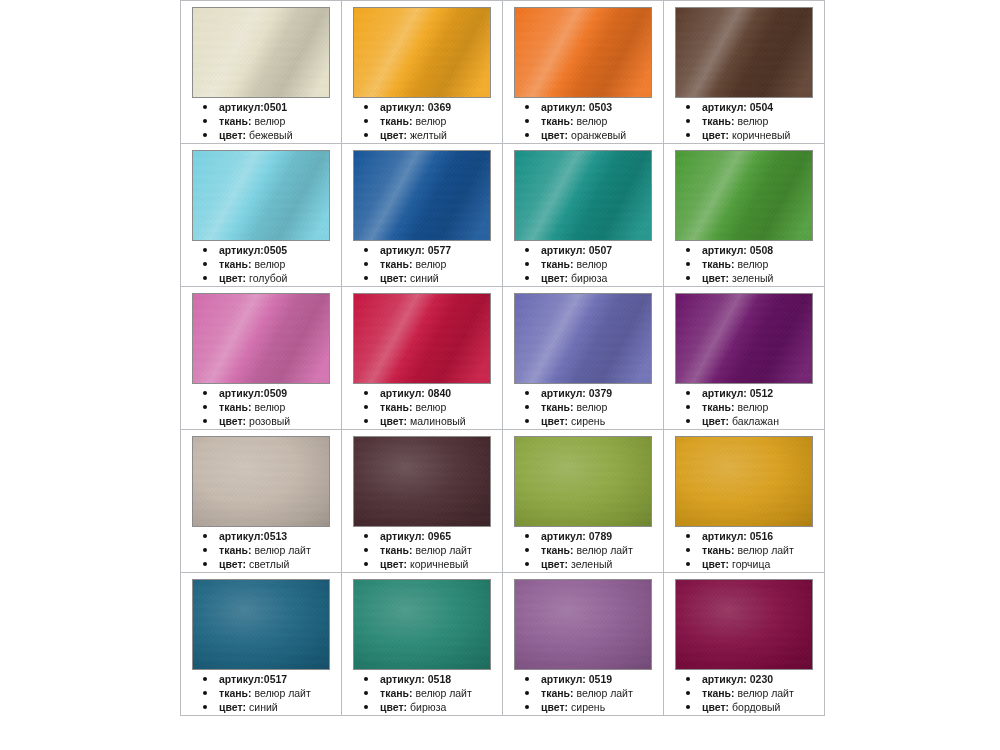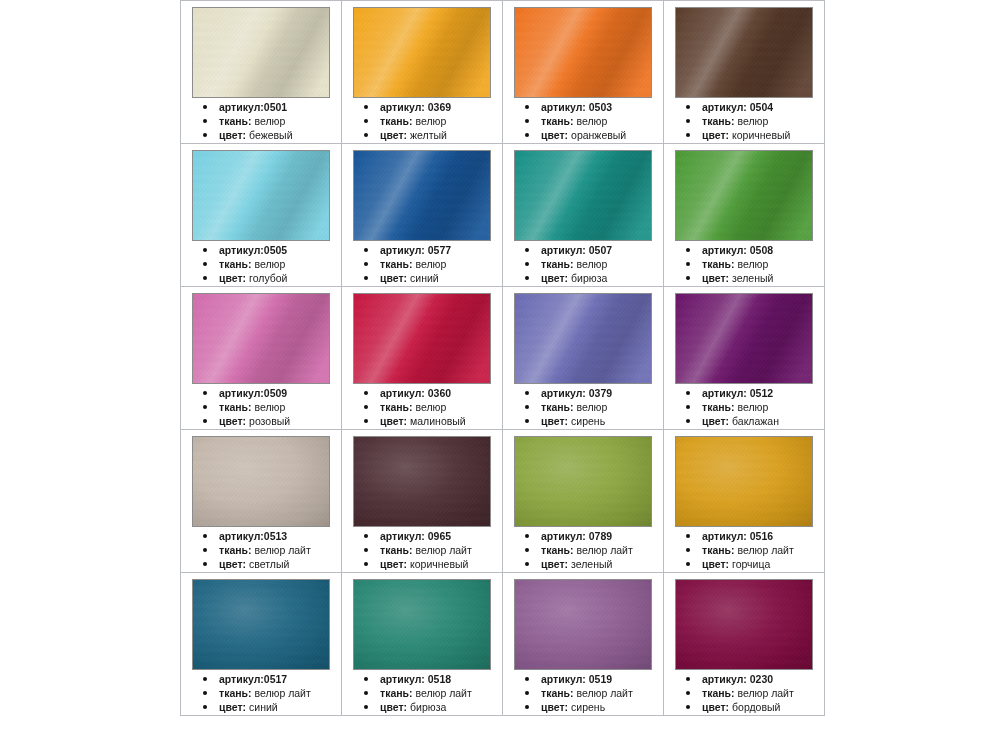--- a/index.html
+++ b/index.html
@@ -273,21 +273,21 @@
               </ul>
             </div>
           </td>
           <td class="swatch-cell">
             <div class="cell-inner">
               <div class="swatch" style="background-color: rgb(200, 19, 62);">
                 <div class="sheen"></div>
                 <div class="grain"></div>
               </div>
               <ul class="spec-list">
-                <li class="spec-item"><span class="bullet"></span><span class="k">артикул: 0360</span></li>
+                <li class="spec-item"><span class="bullet"></span><span class="k">артикул: 0840</span></li>
                 <li class="spec-item"><span class="bullet"></span><span class="k">ткань:</span><span class="v">&nbsp;велюр</span></li>
                 <li class="spec-item"><span class="bullet"></span><span class="k">цвет:</span><span class="v">&nbsp;малиновый</span></li>
               </ul>
             </div>
           </td>
           <td class="swatch-cell">
             <div class="cell-inner">
               <div class="swatch" style="background-color: rgb(106, 107, 181);">
                 <div class="sheen"></div>
                 <div class="grain"></div>

